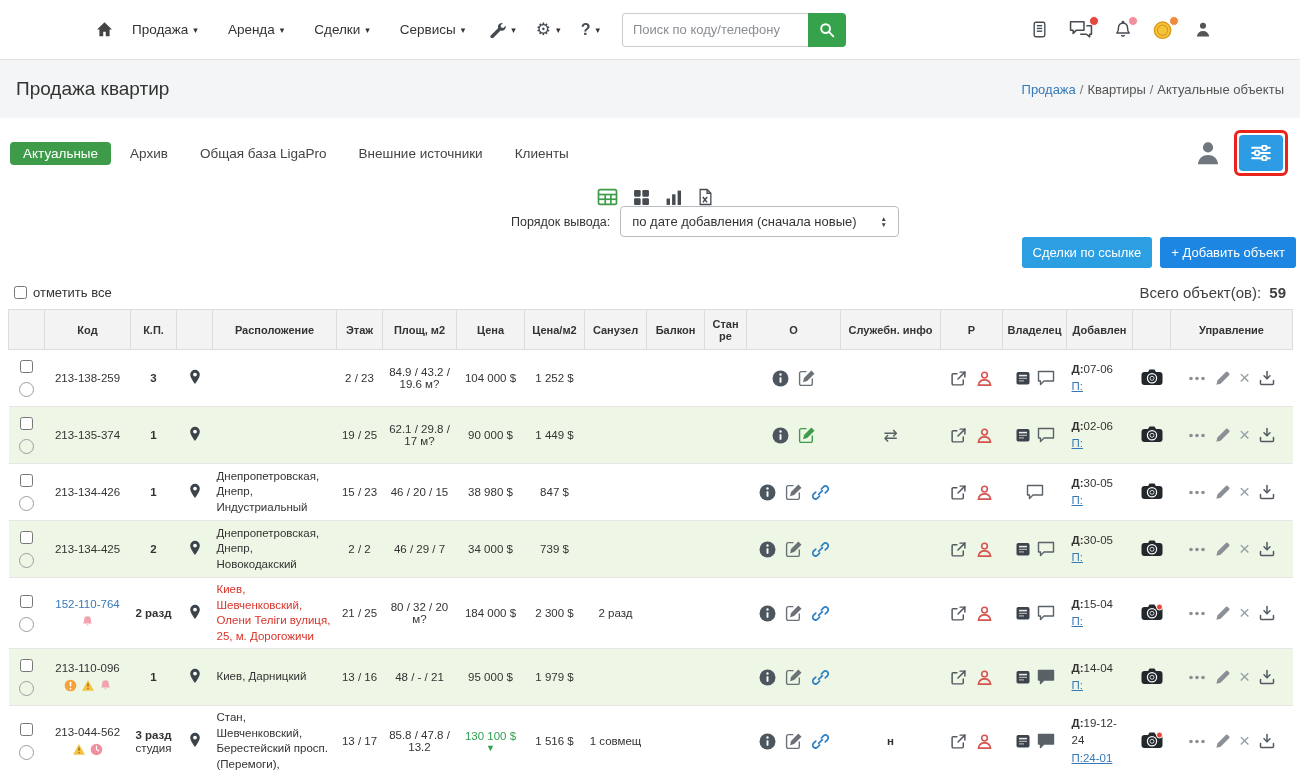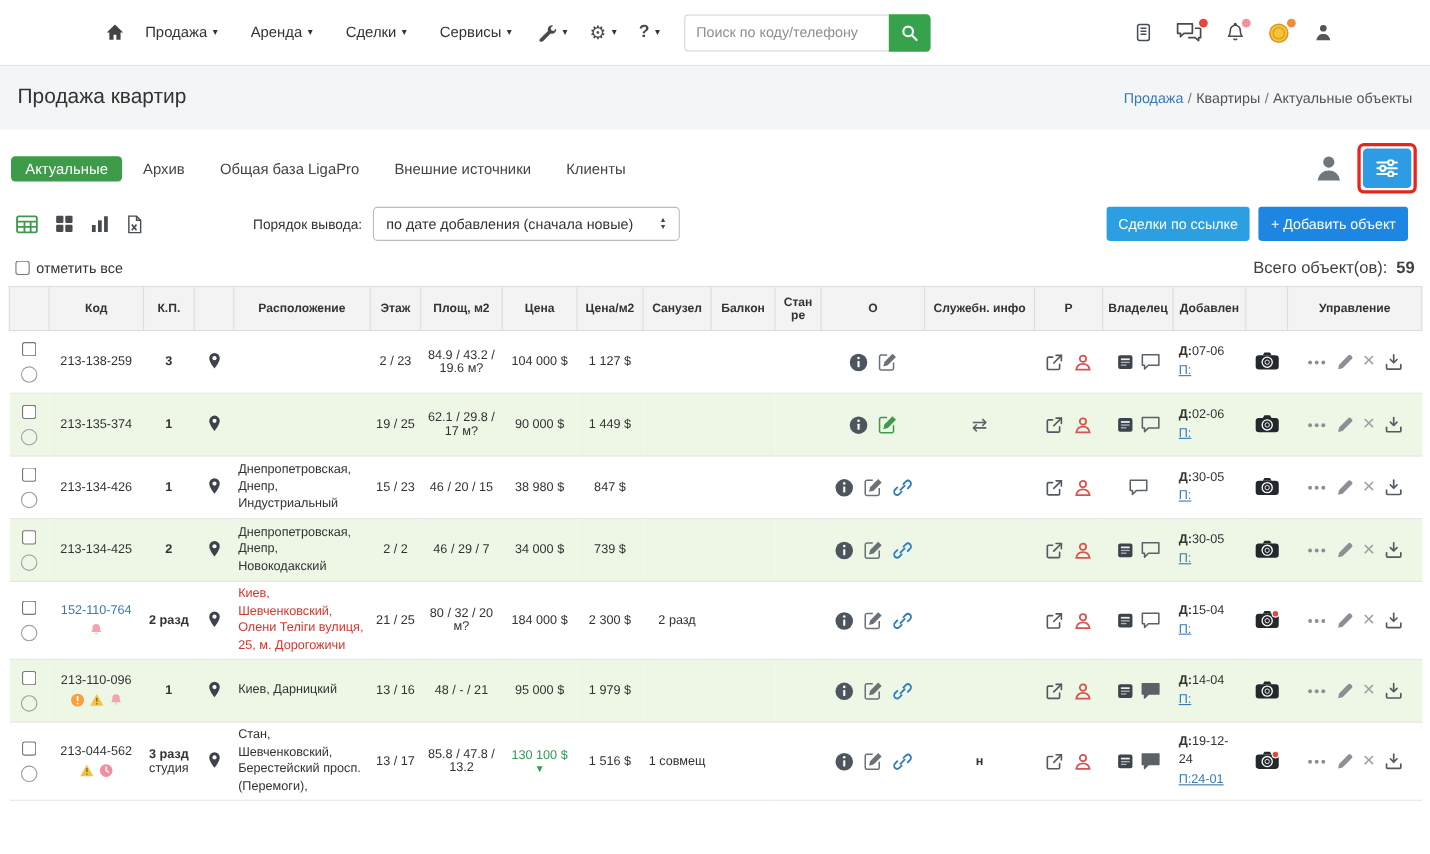--- a/index.html
+++ b/index.html
@@ -30,21 +30,21 @@
 .bc-sep{margin:0 4px;color:#777;}
 
 .tabs-row{display:flex;align-items:center;padding:12px 10px 4px 10px;background:#fff;}
 .tab{padding:4px 13px;font-size:13.5px;color:#444;cursor:pointer;white-space:nowrap;}
 .tab.active{background:#3d9b49;color:#fff;border-radius:4px;}
 .tabs-right{margin-left:auto;display:flex;align-items:center;gap:12px;padding-right:2px;}
 .person-big{display:flex;cursor:pointer;}
 .red-box{border:3px solid #e8241d;border-radius:6px;padding:2px;display:flex;}
 .filter-btn{width:44px;height:36px;background:#2e9ce5;border:none;border-radius:4px;display:flex;align-items:center;justify-content:center;cursor:pointer;}
 
-.toolbar{display:flex;align-items:center;padding:8px 20px 10px 14px;background:#fff;}
+.toolbar{display:flex;align-items:center;padding:8px 4px 10px 14px;background:#fff;flex-direction:column;}
 .view-icons{display:flex;align-items:center;gap:15px;}
 .vicon{display:flex;cursor:pointer;}
 .sort-group{display:flex;align-items:center;margin-left:100px;gap:10px;font-size:12.5px;color:#333;}
 .sort-select{display:flex;align-items:center;gap:24px;border:1px solid #b9bcc0;border-radius:4px;padding:7px 11px;font-size:13px;background:#fff;cursor:pointer;}
 .updown{display:flex;flex-direction:column;font-size:6.5px;line-height:5.5px;color:#444;}
 .toolbar-right{margin-left:auto;display:flex;gap:8px;}
 .btn{border:none;color:#fff;font-size:13px;padding:8px 11px;border-radius:3px;cursor:pointer;font-family:inherit;white-space:nowrap;}
 .btn-import{background:#2b9fe2;}
 .btn-add{background:#1d86e3;}
 
@@ -309,21 +309,21 @@
   <td><span class="ic">
             <svg viewBox="0 0 16 16" width="16" height="16">
               <path d="M8 .8a4.8 4.8 0 0 1 4.8 4.8C12.8 9.2 8 15 8 15S3.2 9.2 3.2 5.6A4.8 4.8 0 0 1 8 .8z" fill="#3c434a"></path>
               <circle cx="8" cy="5.6" r="1.9" fill="#fff"></circle>
             </svg>
           </span></td>
   <td class="c-loc"></td>
   <td>2 / 23</td>
   <td>84.9 / 43.2 / 19.6 м?</td>
   <td><span class="">104 000 $</span></td>
-  <td>1 127 $</td>
+  <td>1 252 $</td>
   <td></td>
   <td></td>
   <td></td>
   <td>
           <div class="icr">
       <span class="ic">
               <svg viewBox="0 0 16 16" width="17" height="17">
                 <circle cx="8" cy="8" r="7.5" fill="#4d565e"></circle>
                 <rect x="7.1" y="6.8" width="1.8" height="5.2" rx="0.4" fill="#fff"></rect>
                 <circle cx="8" cy="4.2" r="1.1" fill="#fff"></circle>

